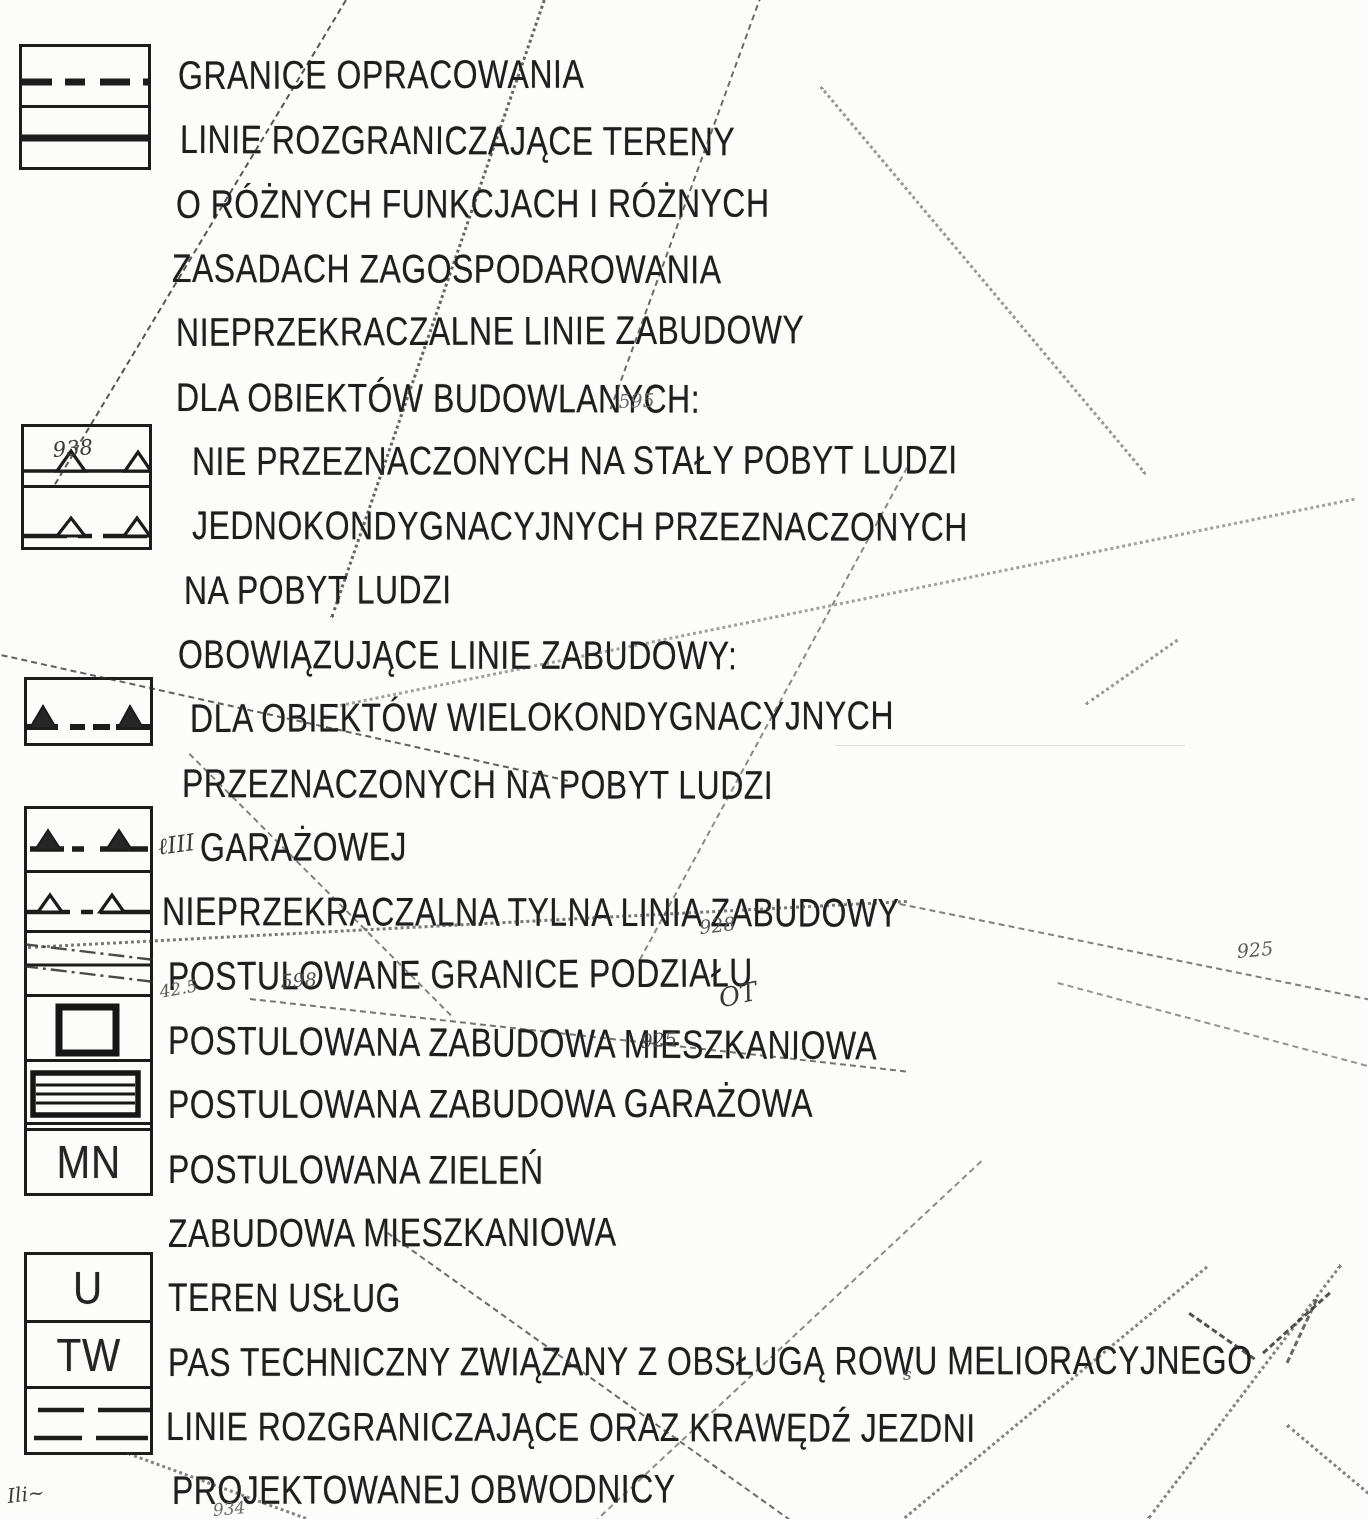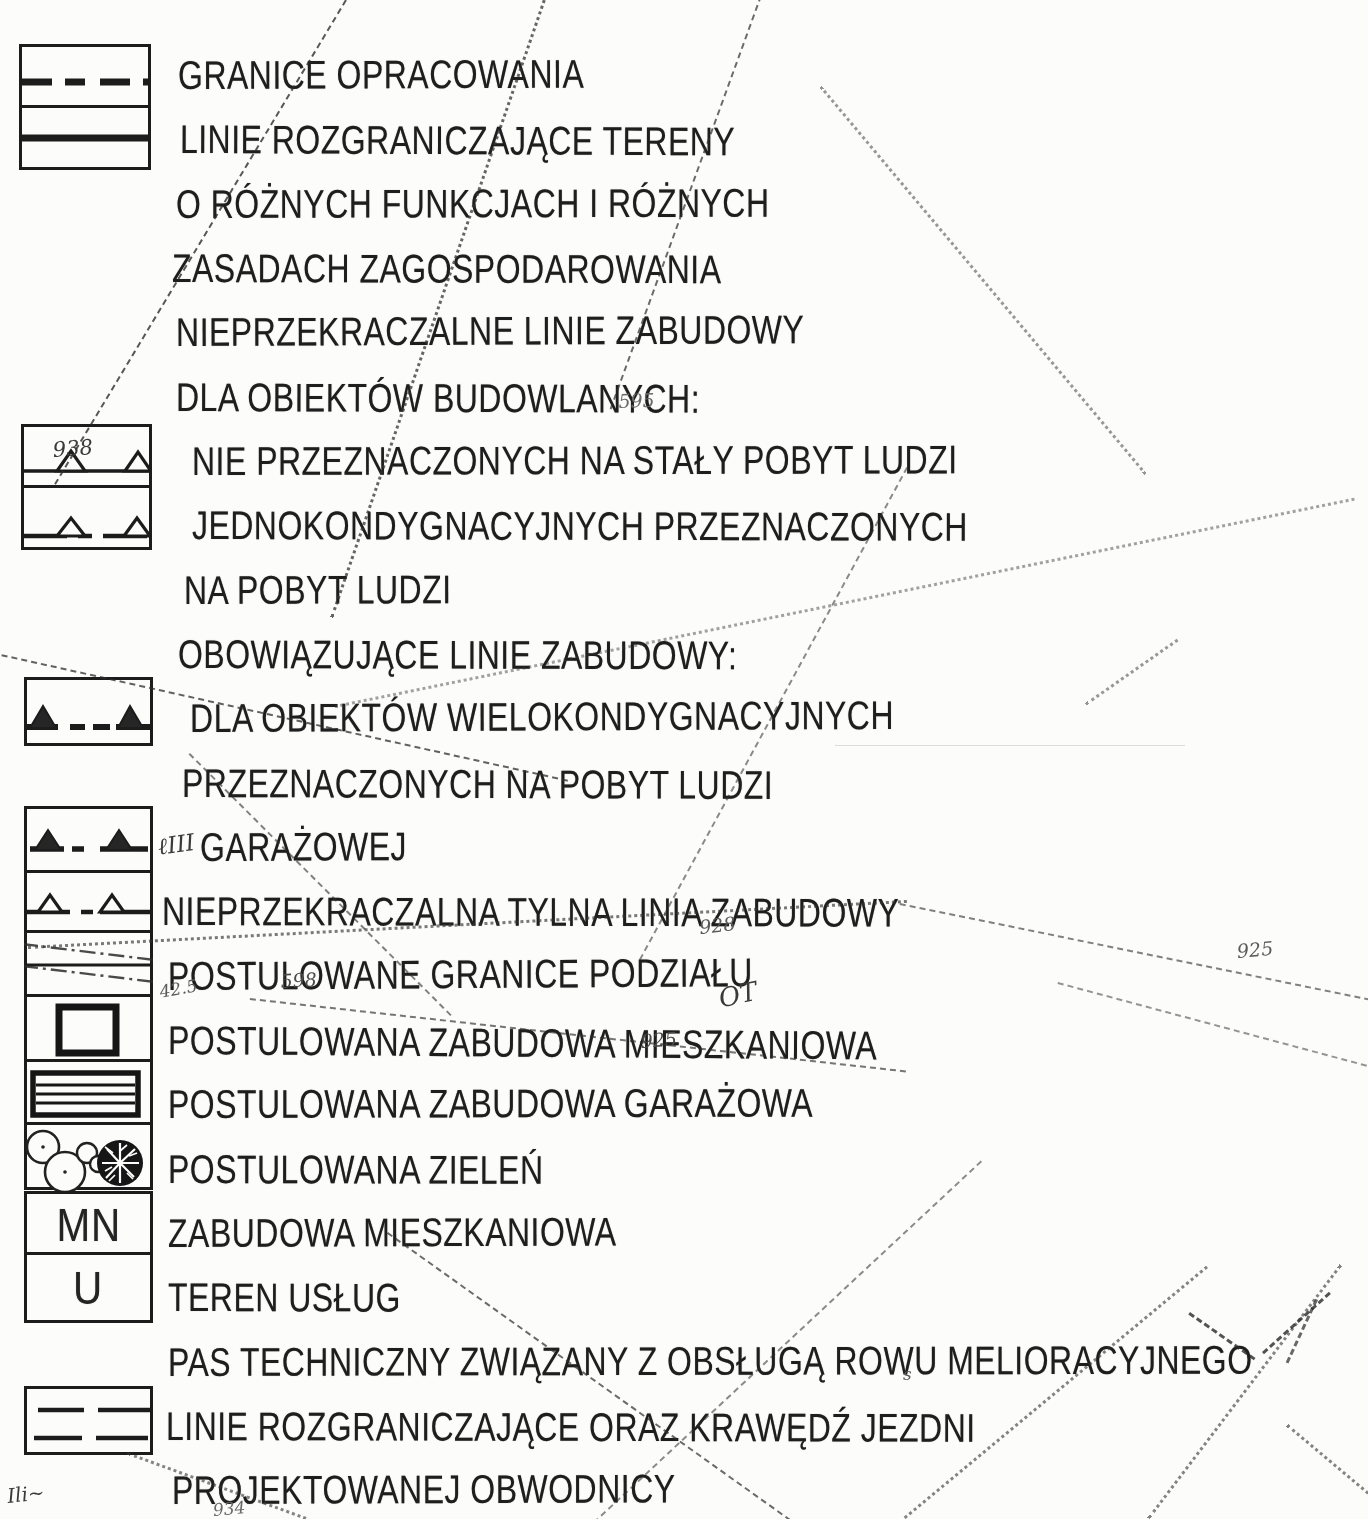--- a/index.html
+++ b/index.html
@@ -149,28 +149,31 @@
       <circle cx="63" cy="31" r="10" fill="#fcfcfb" stroke="#222" stroke-width="2.4"></circle>
       <circle cx="74" cy="42" r="8" fill="#fcfcfb" stroke="#222" stroke-width="2.4"></circle>
       <circle cx="96" cy="41" r="23" fill="#161616"></circle>
       <g stroke="#fcfcfb" stroke-width="2.2" fill="none">
         <path d="M96 41 L96 21 M96 41 L111 27 M96 41 L115 41 M96 41 L110 55 M96 41 L96 61 M96 41 L82 56 M96 41 L78 41 M96 41 L83 27"></path>
         <path d="M96 29 L103 23 M105 34 L113 31 M89 31 L81 25 M91 53 L85 59 M103 51 L109 57 M88 45 L81 49" stroke-width="1.7"></path>
       </g>
     </svg>
   </div>
 
-  <div class="zone" style="left:24px;top:1191px;width:123px;height:62px;align-items:center;">
+  <div class="zone" style="left:24px;top:1128px;width:123px;height:62px;align-items:center;">
     <span>MN</span>
   </div>
 
   <div class="zone" style="left:24px;top:1252px;width:123px;height:65px;">
     <span>U</span>
   </div>
 
+  <div class="zone" style="left:24px;top:1320px;width:123px;height:63px;">
+    <span>TW</span>
+  </div>
 
   <div class="sw" style="left:24px;top:1386px;">
     <svg width="129" height="69" viewBox="0 0 129 69">
       <rect x="1.5" y="1.5" width="126" height="66" fill="#fcfcfb" stroke="#1c1c1c" stroke-width="3"></rect>
       <line x1="14" y1="24" x2="60" y2="24" stroke="#1c1c1c" stroke-width="4.5"></line>
       <line x1="74" y1="24" x2="126" y2="24" stroke="#1c1c1c" stroke-width="4.5"></line>
       <line x1="10" y1="52" x2="58" y2="52" stroke="#1c1c1c" stroke-width="4.5"></line>
       <line x1="72" y1="52" x2="124" y2="52" stroke="#1c1c1c" stroke-width="4.5"></line>
     </svg>
   </div>

